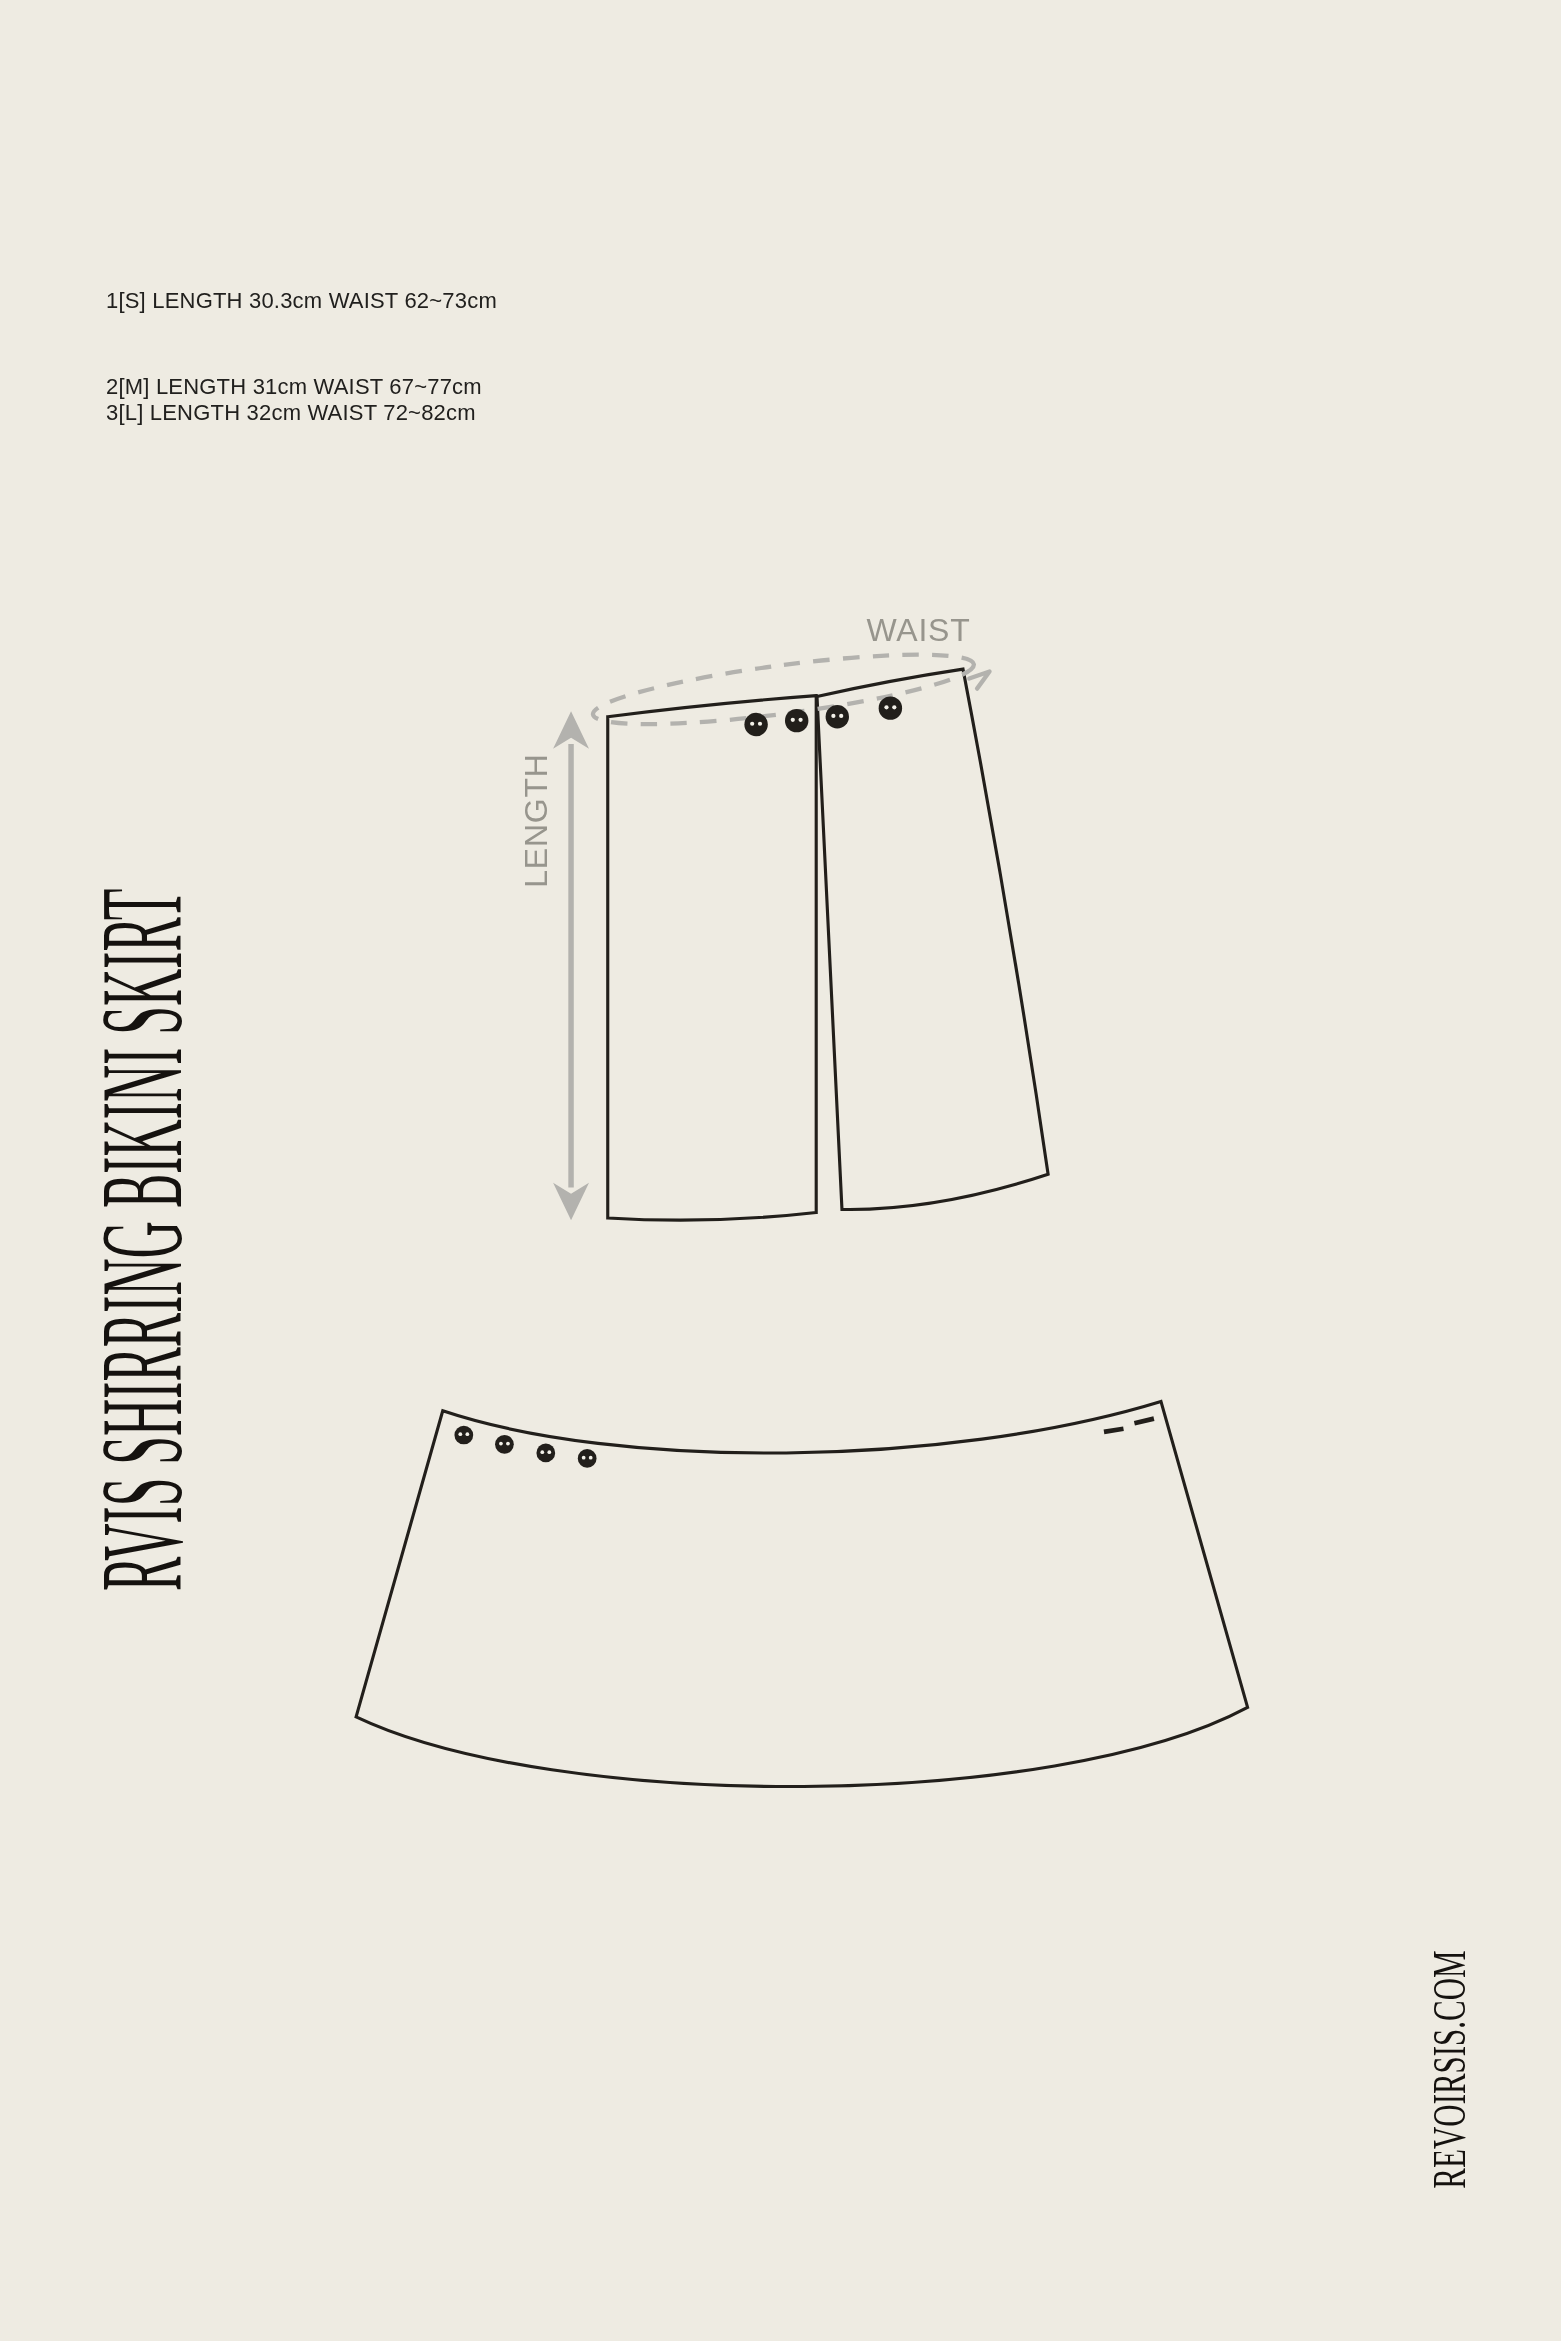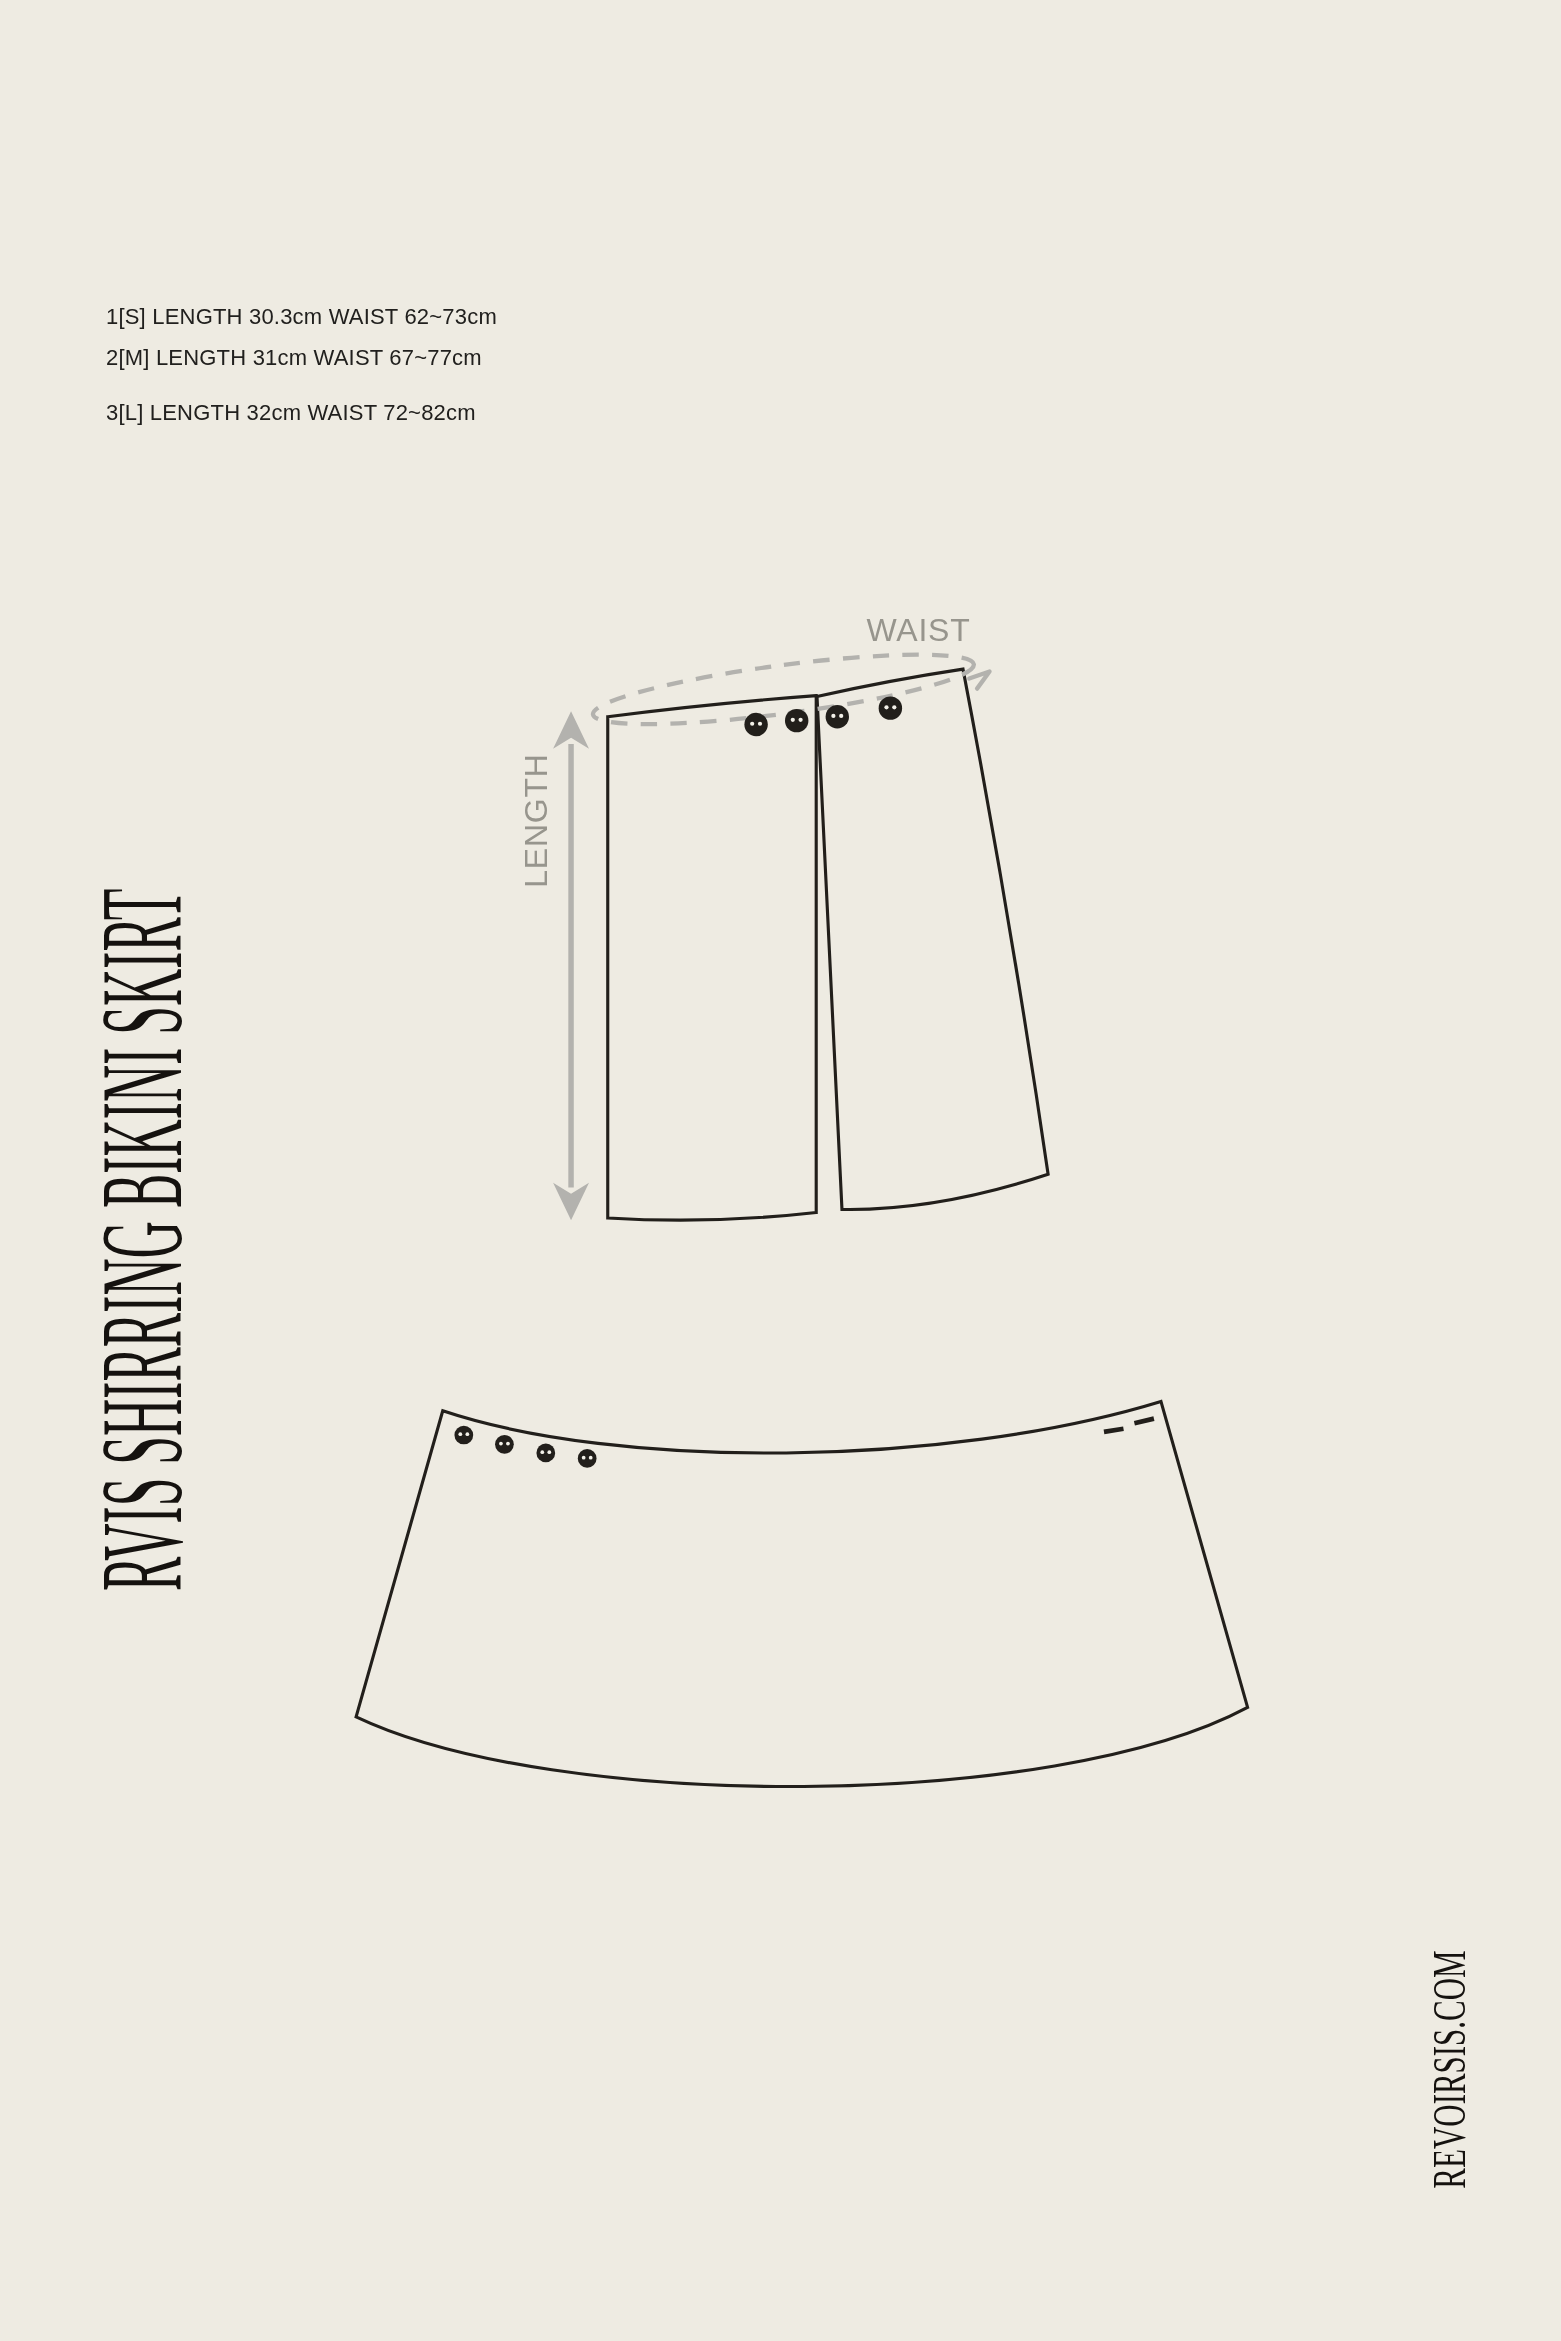--- a/index.html
+++ b/index.html
@@ -32,22 +32,22 @@
   .display-text{
     fill:#15120F; font-family:"Liberation Serif", serif;
   }
 </style>
 </head>
 <body>
 
 <div class="canvas">
 
   <div>
-    <div class="size-line" style="top:304px">1[S] LENGTH 30.3cm WAIST 62~73cm</div>
-    <div class="size-line" style="top:345px">2[M] LENGTH 31cm WAIST 67~77cm</div>
+    <div class="size-line" style="top:288px">1[S] LENGTH 30.3cm WAIST 62~73cm</div>
+    <div class="size-line" style="top:374px">2[M] LENGTH 31cm WAIST 67~77cm</div>
     <div class="size-line" style="top:400px">3[L] LENGTH 32cm WAIST 72~82cm</div>
   </div>
 
   <svg class="abs" style="left:92px; top:882px;" width="103" height="715" viewBox="0 0 132 915">
     <text class="display-text" font-size="150" transform="translate(114 908) rotate(-90)" textLength="900" lengthAdjust="spacingAndGlyphs">RVIS SHIRRING BIKINI SKIRT</text>
   </svg>
 
   <svg class="abs" style="left:500px; top:594px;" width="609" height="703" viewBox="0 0 780 900">
 
     <path class="outline" d="M406 131 Q500 110 593 96 Q655 420 702 743 Q560 790 438 788 Z"></path>

